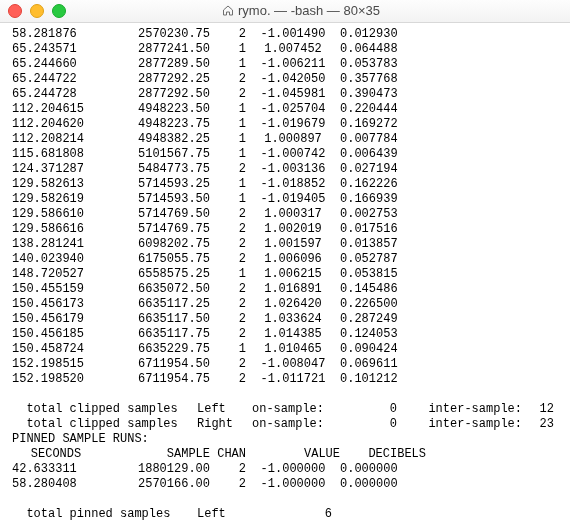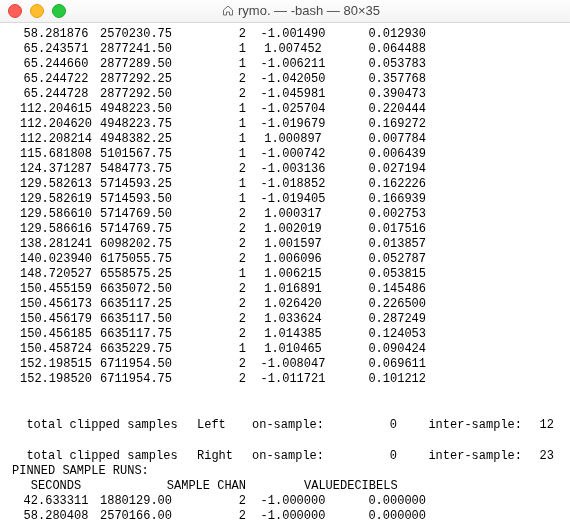--- a/index.html
+++ b/index.html
@@ -29,38 +29,38 @@
     pointer-events:none;
     padding-left:48px;
   }
   .home-icon{display:inline-block;vertical-align:-1px;margin-right:4px}
   .term{
     padding:4px 0 4px 12px;
     white-space:pre;
     font-variant-numeric:tabular-nums;
   }
   .row{display:block}
-  .c1{display:inline-block;width:88px;text-align:center}
-  .c2{display:inline-block;width:110px;text-align:left}
+  .c1{display:inline-block;width:88px;text-align:left}
+  .c2{display:inline-block;width:110px;text-align:right}
   .c3{display:inline-block;width:36px;text-align:right}
   .c4{display:inline-block;width:94px;text-align:center}
-  .c5{display:inline-block;width:86px;text-align:right}
-  .summary{display:block;margin-top:16px}
+  .c5{display:inline-block;width:86px;}
+  .summary{display:block;margin-top:0}
   .sl{display:inline-block;width:185px}
   .sch{display:inline-block;width:55px}
   .stype{display:inline-block;width:95px}
   .sval{display:inline-block;width:50px;text-align:right}
   .slab{display:inline-block;width:125px;text-align:right}
   .sval2{display:inline-block;width:32px;text-align:right}
   .hdr{display:block}
   .h1{display:inline-block;width:88px;text-align:center}
   .h2{display:inline-block;width:110px;text-align:right}
   .h3{display:inline-block;width:36px;text-align:right}
   .h4{display:inline-block;width:94px;text-align:right}
-  .h5{display:inline-block;width:86px;}
+  .h5{display:inline-block;width:86px;text-align:right}
   .pl{display:inline-block;width:185px}
   .pch{display:inline-block;width:55px}
   .pval{display:inline-block;width:80px;text-align:right}
 </style>
 </head>
 <body>
 
 <div class="titlebar">
   <div class="traffic">
     <div class="dot red"></div>

